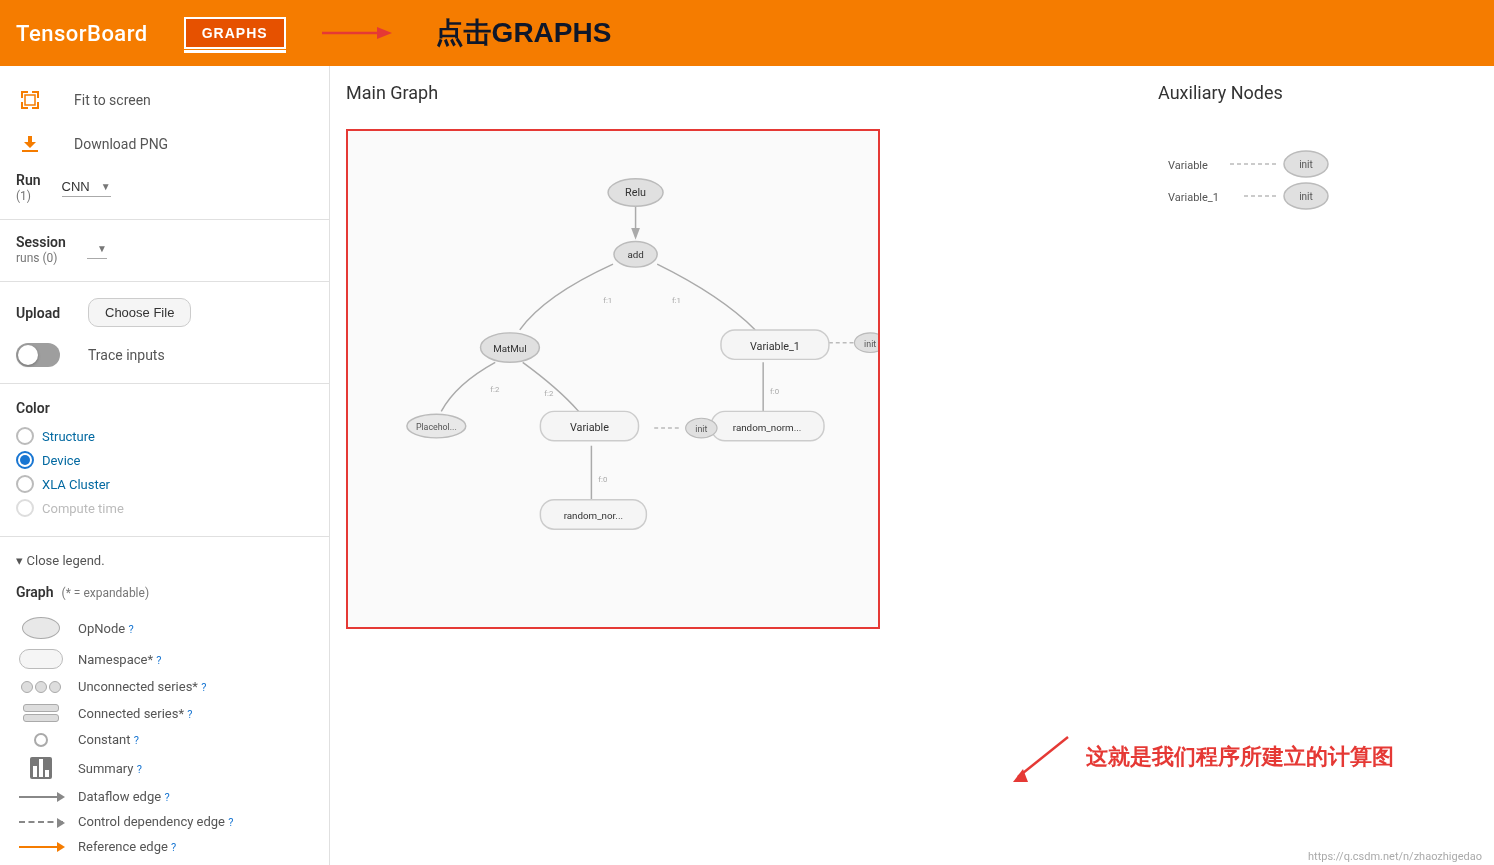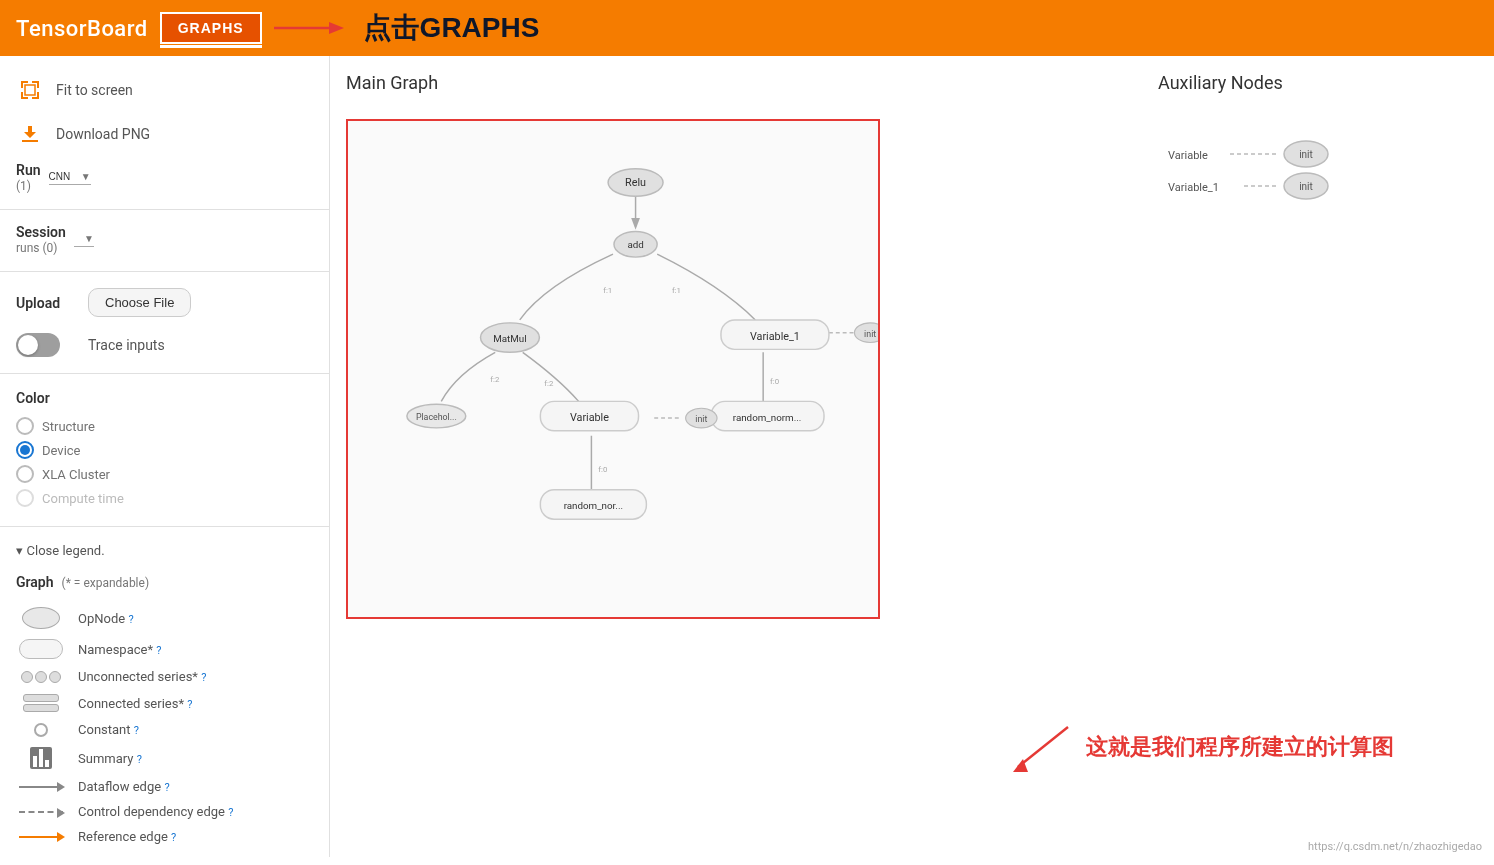--- a/index.html
+++ b/index.html
@@ -1,25 +1,25 @@
 <!DOCTYPE html>
 <html><head>
   <meta charset="utf-8">
   <style>
     * { box-sizing: border-box; margin: 0; padding: 0; }
     body { font-family: 'Roboto', Arial, sans-serif; background: #fff; color: #333; height: 865px; width: 1494px; overflow: hidden; }
 
     
     .header {
       background: #f57c00;
-      height: 56px;
+      height: 66px;
       display: flex;
       align-items: center;
       padding: 0 16px;
-      gap: 12px;
+      gap: 36px;
     }
     .header-title {
       color: #fff;
       font-size: 22px;
       font-weight: 500;
       letter-spacing: 0.5px;
     }
     .header-tab {
       background: #e65100;
       border: 2px solid #fff;
@@ -50,21 +50,21 @@
       border-right: 1px solid #e0e0e0;
       background: #fff;
       overflow-y: auto;
       padding: 12px 0;
       flex-shrink: 0;
     }
     .sidebar-item {
       display: flex;
       align-items: center;
       padding: 8px 16px;
-      gap: 12px;
+      gap: 30px;
       cursor: pointer;
     }
     .sidebar-icon {
       width: 28px;
       height: 28px;
       display: flex;
       align-items: center;
       justify-content: center;
       flex-shrink: 0;
     }
@@ -73,36 +73,36 @@
       color: #555;
     }
     .sidebar-divider {
       border: none;
       border-top: 1px solid #e0e0e0;
       margin: 8px 0;
     }
     .run-select {
       display: flex;
       align-items: center;
-      gap: 8px;
+      gap: 21px;
       padding: 4px 16px 8px;
     }
     .run-label {
       font-size: 14px;
       font-weight: 600;
     }
     .run-count {
       font-size: 12px;
       color: #777;
     }
     select.dropdown {
       border: none;
       border-bottom: 1px solid #aaa;
       background: transparent;
-      font-size: 10px;
+      font-size: 13px;
       color: #333;
       outline: none;
       cursor: pointer;
       padding: 2px 20px 2px 0;
       appearance: none;
       -webkit-appearance: none;
     }
     .select-wrapper {
       position: relative;
       display: inline-flex;
@@ -192,21 +192,21 @@
     }
     .radio-outer.selected { border-color: #1976d2; }
     .radio-inner {
       width: 10px;
       height: 10px;
       border-radius: 50%;
       background: #1976d2;
     }
     .color-option-label {
       font-size: 13px;
-      color: #737373;
+      color: #0369a1;
     }
     .color-option.disabled .color-option-label { color: #bbb; }
     .color-option.disabled .radio-outer { border-color: #ddd; }
     .close-legend {
       display: flex;
       align-items: center;
       gap: 4px;
       padding: 8px 16px;
       cursor: pointer;
       font-size: 13px;

